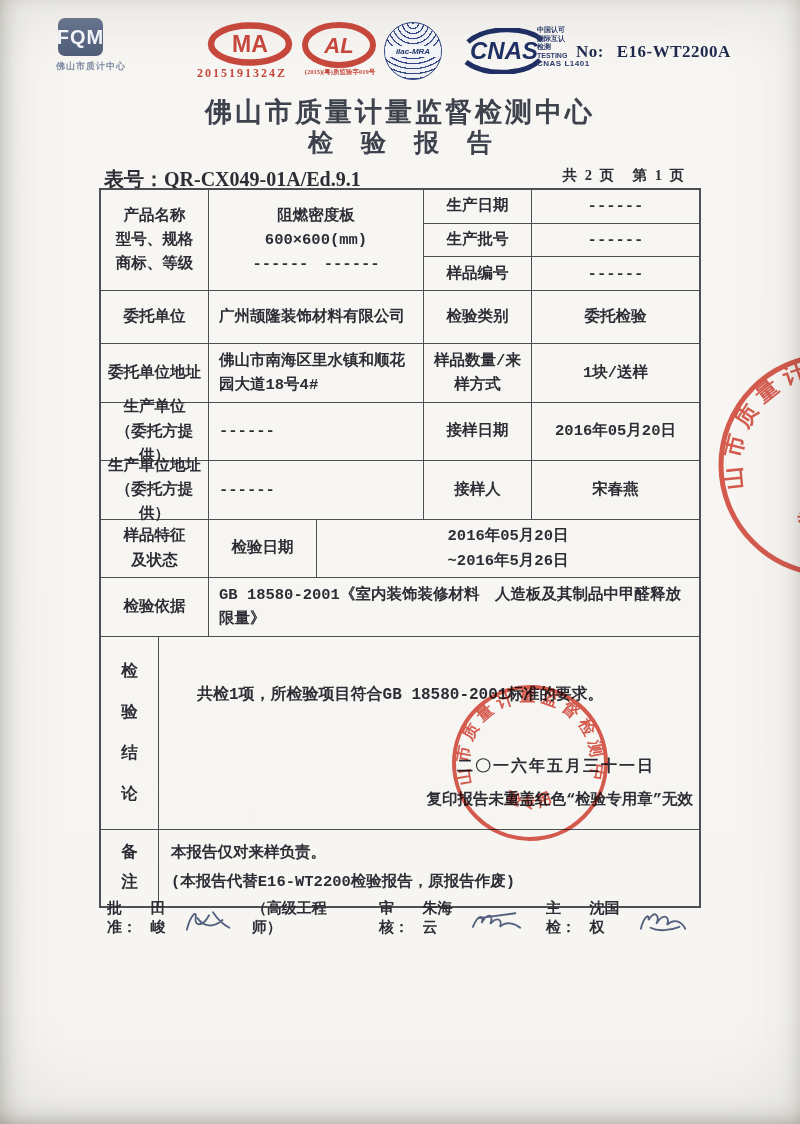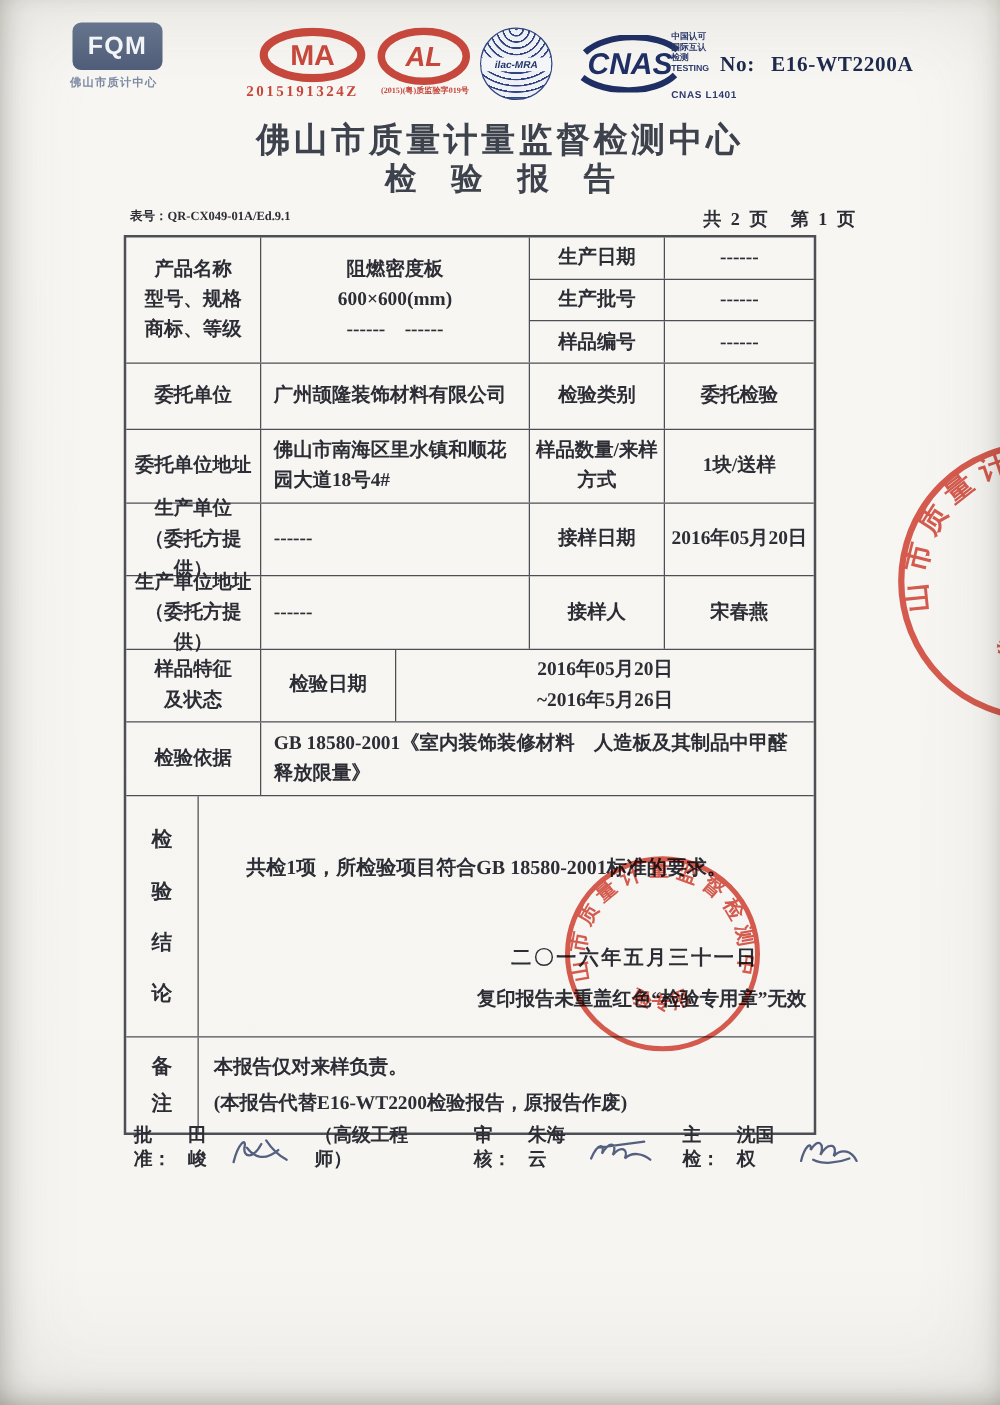--- a/index.html
+++ b/index.html
@@ -3,45 +3,45 @@
 <meta charset="utf-8">
 <style>
   html,body{margin:0;padding:0;background:#e9e8e4;}
   .page{position:relative;width:800px;height:1124px;margin:0 auto;overflow:hidden;
     background:linear-gradient(180deg,#f3f2ee 0%,#f7f6f3 6%,#f6f5f2 90%,#efeeea 100%);
     box-shadow:inset 0 0 70px rgba(120,115,100,.14), inset 16px 0 26px -16px rgba(90,88,78,.38),
       inset -12px 0 22px -14px rgba(90,88,78,.25), inset 0 -16px 24px -16px rgba(90,88,78,.4);
     font-family:"Liberation Serif","DejaVu Serif",serif;color:#2d2e35;}
   .abs{position:absolute;}
   
-  .fqm-box{left:58px;top:18px;width:72px;height:38px;border-radius:7px;
+  .fqm-box{left:58px;top:18px;width:45px;height:38px;border-radius:7px;
     background:linear-gradient(180deg,#66748e,#4f5d78);display:flex;align-items:center;justify-content:center;
     color:#f2f4f8;font-family:"Liberation Sans","DejaVu Sans",sans-serif;font-weight:bold;font-size:20px;letter-spacing:1px;}
   .fqm-cap{left:46px;top:60px;width:90px;text-align:center;font-size:9px;font-weight:bold;color:#7d89a2;letter-spacing:1px;}
   .logo-cap-red{color:#c6473b;font-weight:bold;text-align:center;}
   .cma-cap{left:192px;top:66px;width:100px;font-size:12px;letter-spacing:2px;}
   .cal-cap{left:296px;top:68px;width:88px;font-size:6.5px;}
   .cnas-txt{left:537px;top:26px;font-size:7px;line-height:8.5px;color:#2c3a6b;font-weight:bold;
     font-family:"Liberation Sans","DejaVu Sans",sans-serif;}
-  .cnas-l1401{font-size:8px;margin-top:12px;letter-spacing:.5px;}
+  .cnas-l1401{font-size:8px;margin-top:0;letter-spacing:.5px;}
   .report-no{left:576px;top:42px;font-size:17px;font-weight:bold;color:#1e2a4d;letter-spacing:.5px;}
   .ilac{left:384px;top:22px;width:56px;height:56px;border-radius:50%;
     background:repeating-radial-gradient(circle at 50% 0%, #30457f 0 1px, rgba(255,255,255,0) 1.5px 5px),#eef0f5;
     display:flex;align-items:center;justify-content:center;overflow:hidden;border:1px solid #30457f;}
   .ilac-band{background:#f4f5f8;width:100%;text-align:center;font-size:8px;font-weight:bold;font-style:italic;
     color:#223569;font-family:"Liberation Sans","DejaVu Sans",sans-serif;padding:1px 0;}
   
   .org-title{left:0;top:94px;width:100%;text-align:center;font-family:"Liberation Sans","DejaVu Sans",sans-serif;
     font-size:27px;font-weight:bold;letter-spacing:3px;color:#3d424d;}
   .report-title{left:0;top:126px;width:100%;text-align:center;font-family:Liberation Sans, sans-serif;
     font-size:25px;font-weight:bold;letter-spacing:28px;text-indent:28px;color:#3d424d;}
-  .form-line{left:104px;top:166px;font-size:10px;font-weight:600;}
+  .form-line{left:104px;top:166px;font-size:20px;font-weight:600;}
   .page-info{right:114px;top:166px;font-size:14.5px;font-weight:600;letter-spacing:2px;text-align:center;}
   
-  .tbl{left:99px;top:188px;width:554px;border:2px solid #4e4f55;box-sizing:border-box;}
+  .tbl{left:99px;top:188px;width:602px;border:2px solid #4e4f55;box-sizing:border-box;font-family:Liberation Mono, monospace;}
   .trow{display:flex;border-bottom:1.5px solid #4e4f55;}
   .trow:last-child{border-bottom:none;}
   .cell{box-sizing:border-box;border-right:1.5px solid #4e4f55;display:flex;flex-direction:column;
     justify-content:center;align-items:center;text-align:center;font-size:15.5px;font-weight:600;
     line-height:1.55;padding:2px 4px;}
   .cell:last-child{border-right:none;}
   .w-l1{width:108px;}.w-v1{width:215px;}.w-l2{width:108px;}.w-v2{flex:1;}
   .w-stack{flex:1;padding:0;}
   .leftal{align-items:flex-start;text-align:left;padding-left:10px;padding-right:6px;}
   .stack{display:flex;flex-direction:column;width:100%;height:100%;}

